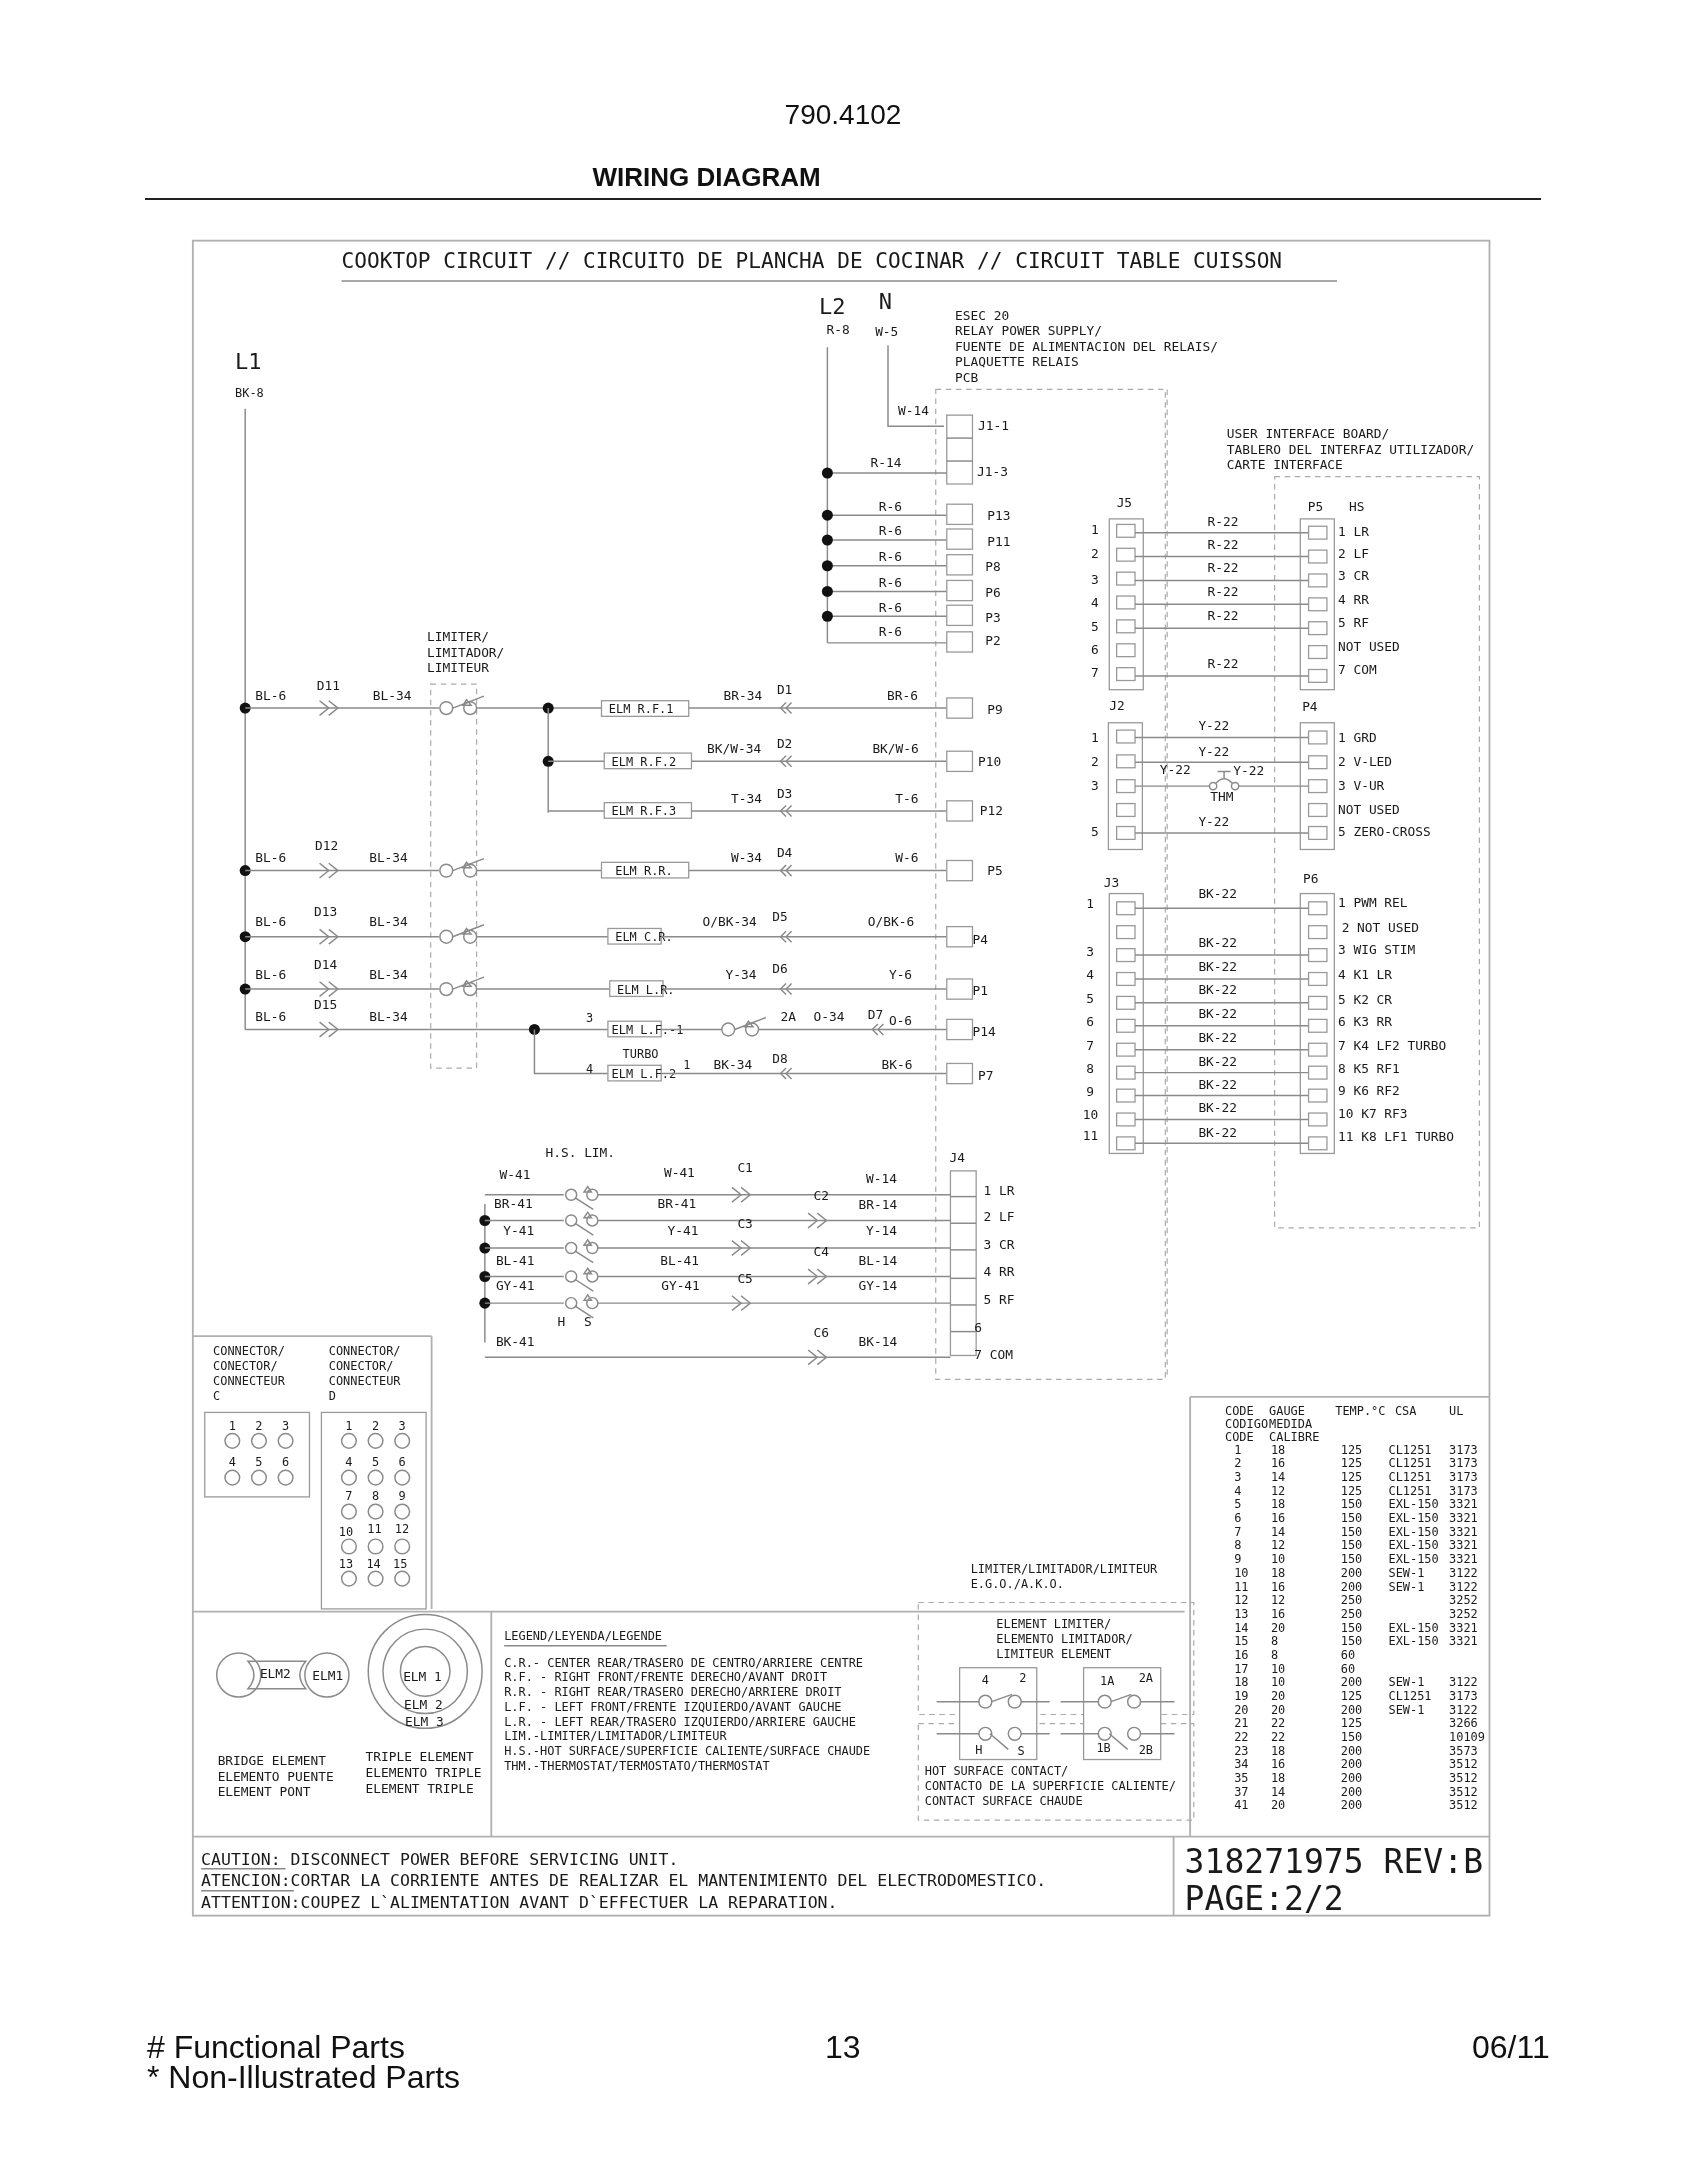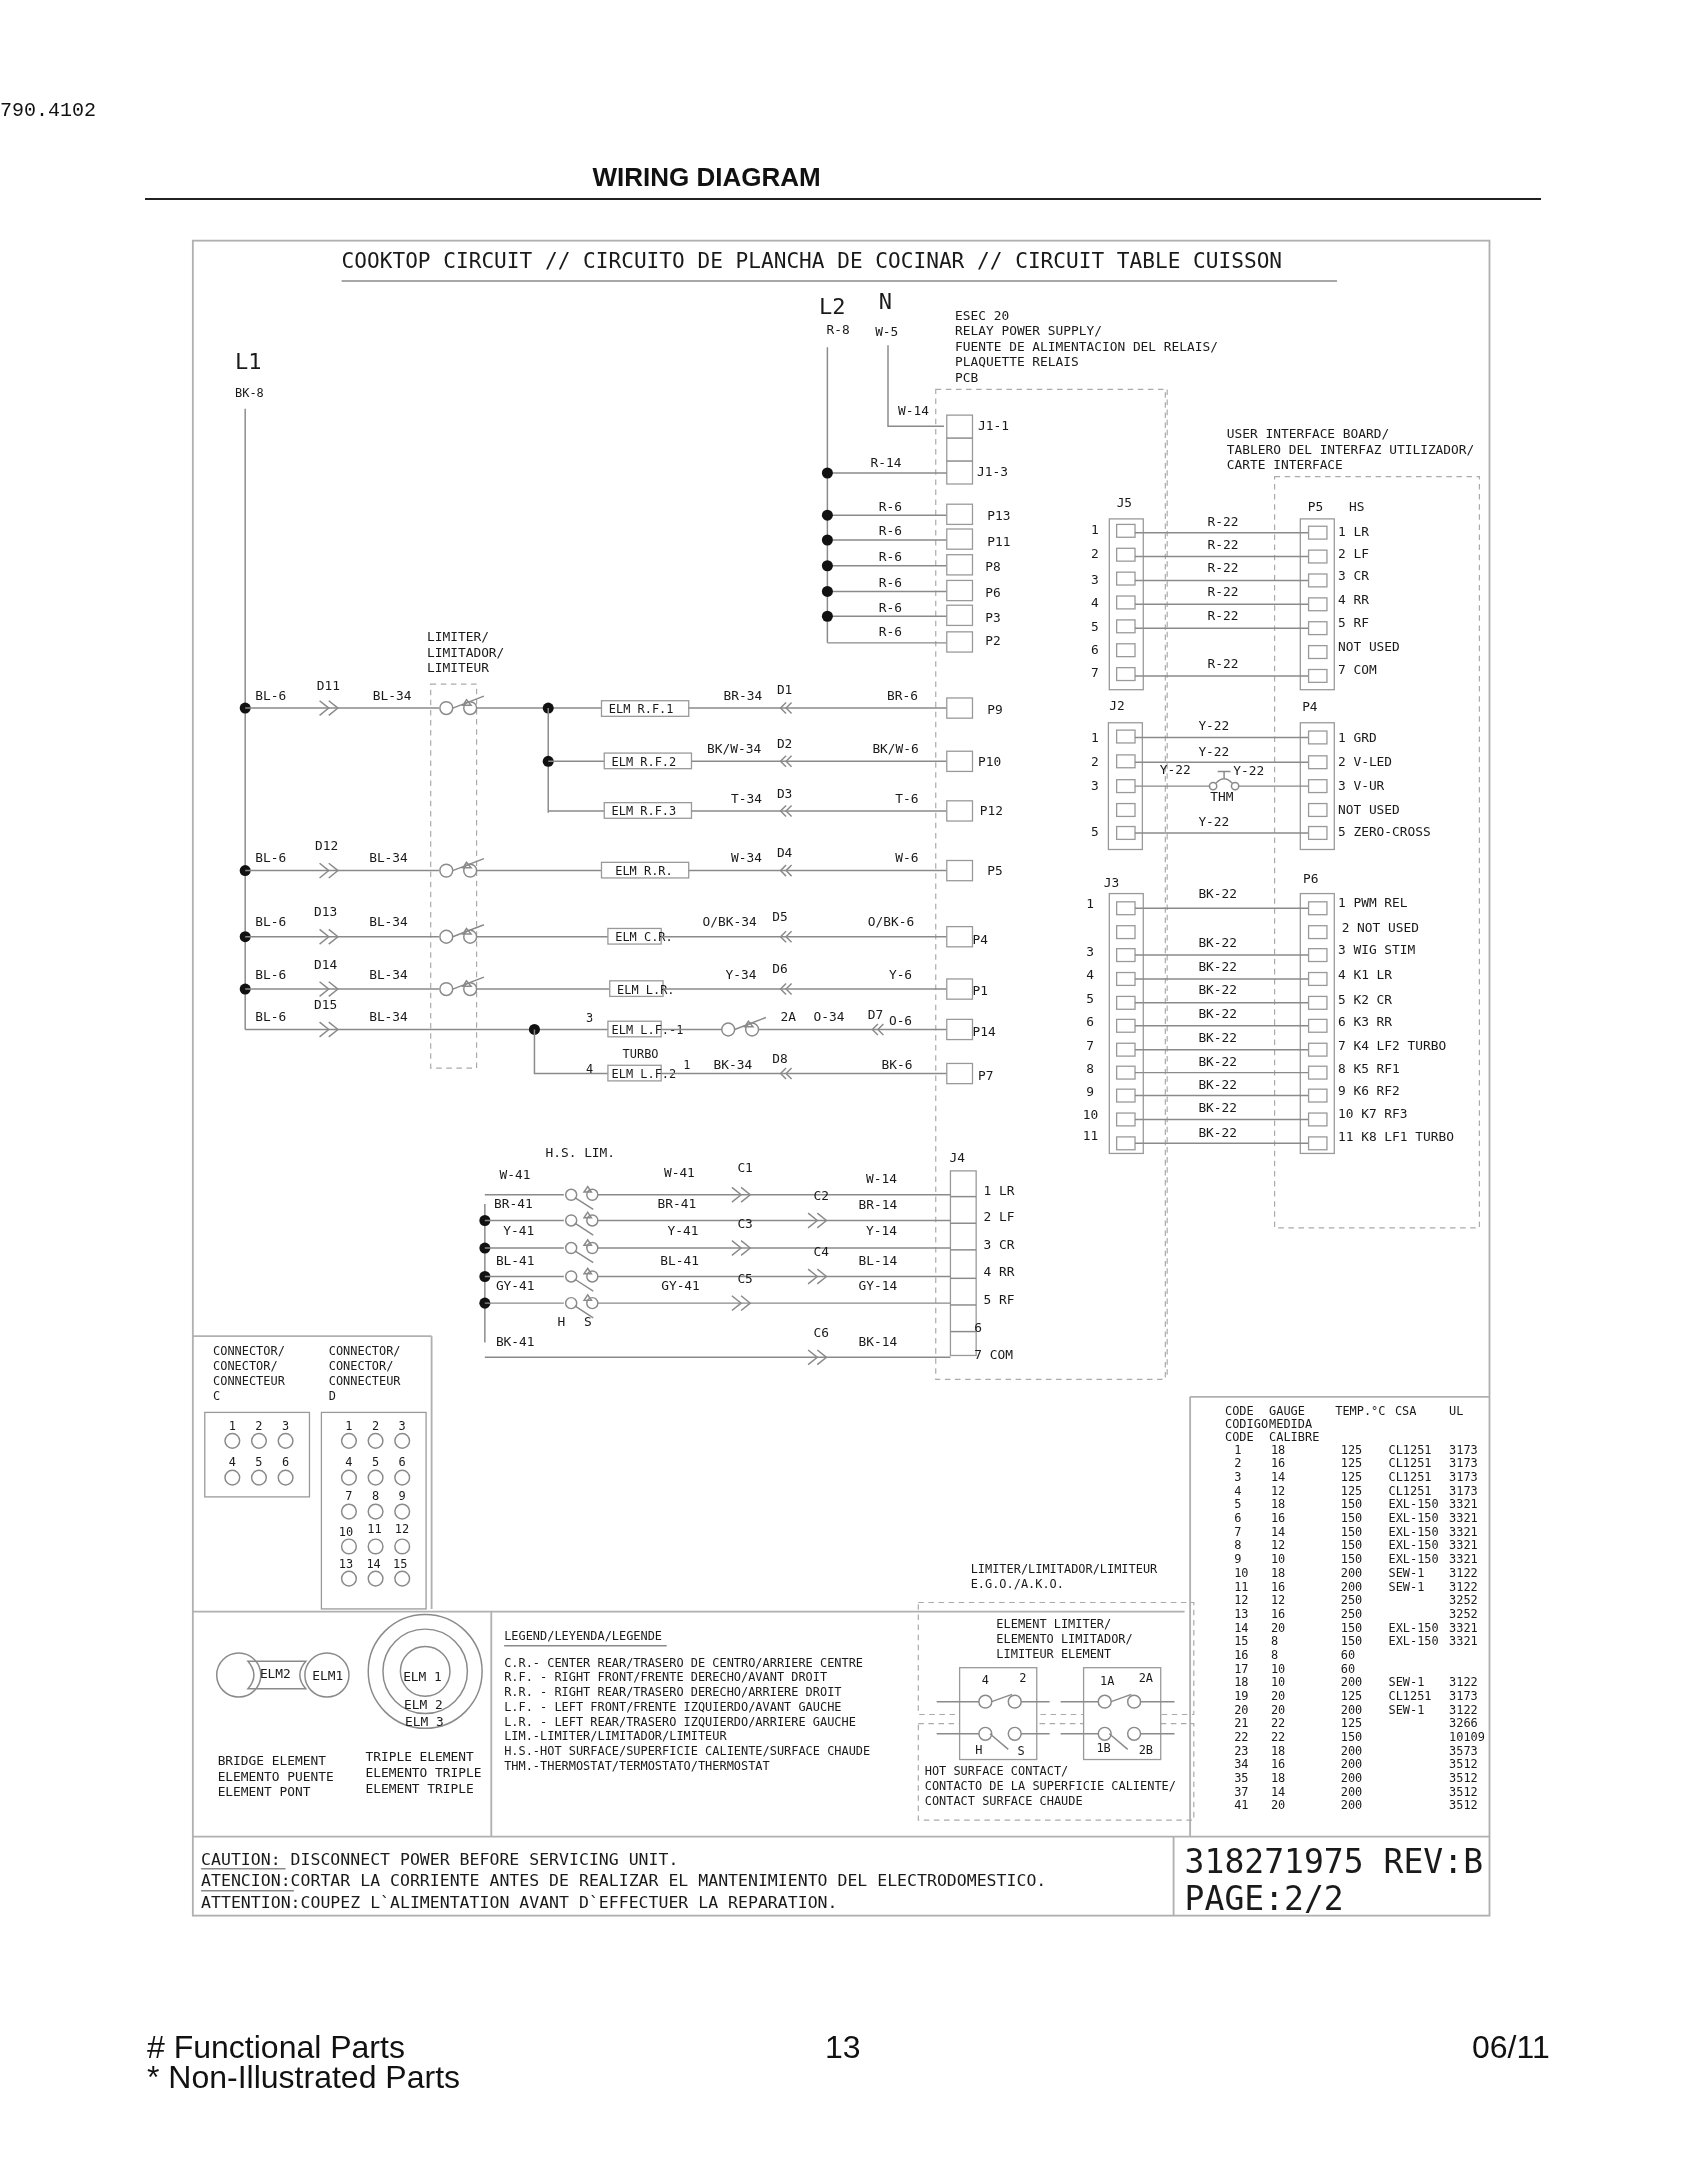--- a/index.html
+++ b/index.html
@@ -1,17 +1,17 @@
 <!DOCTYPE html>
 <html style="font-size:14.7px"><head>
 <meta charset="utf-8">
 <style>
   html,body{margin:0;padding:0;background:#fff;}
   body{width:1686px;height:2182px;position:relative;overflow:hidden;font-family:"Liberation Sans",sans-serif;color:#111;}
-  .hdr-num{position:absolute;top:99px;left:0;width:1686px;font-size:20px;font-family:Liberation Mono, monospace;}
+  .hdr-num{position:absolute;top:99px;left:0;width:1686px;text-align:center;font-size:28px;}
   .hdr-title{position:absolute;top:162px;left:0;width:1413px;text-align:center;font-size:26px;font-weight:bold;}
   .hdr-rule{position:absolute;top:198px;left:145px;width:1396px;height:1.8px;background:#222;}
   .ftr{position:absolute;font-size:32px;}
   svg{position:absolute;left:0;top:0;}
   svg text{font-family:"DejaVu Sans Mono","Liberation Mono",monospace;fill:#1a1a1a;}
   .w{stroke:#8a8a8a;stroke-width:1.6;fill:none;}
   .bx{stroke:#999;stroke-width:1.4;fill:#fff;}
   .ds{stroke:#aaa;stroke-width:1.3;fill:none;stroke-dasharray:6 5;}
   .fr{stroke:#b0b0b0;stroke-width:2;fill:none;}
   .dot{fill:#111;}

